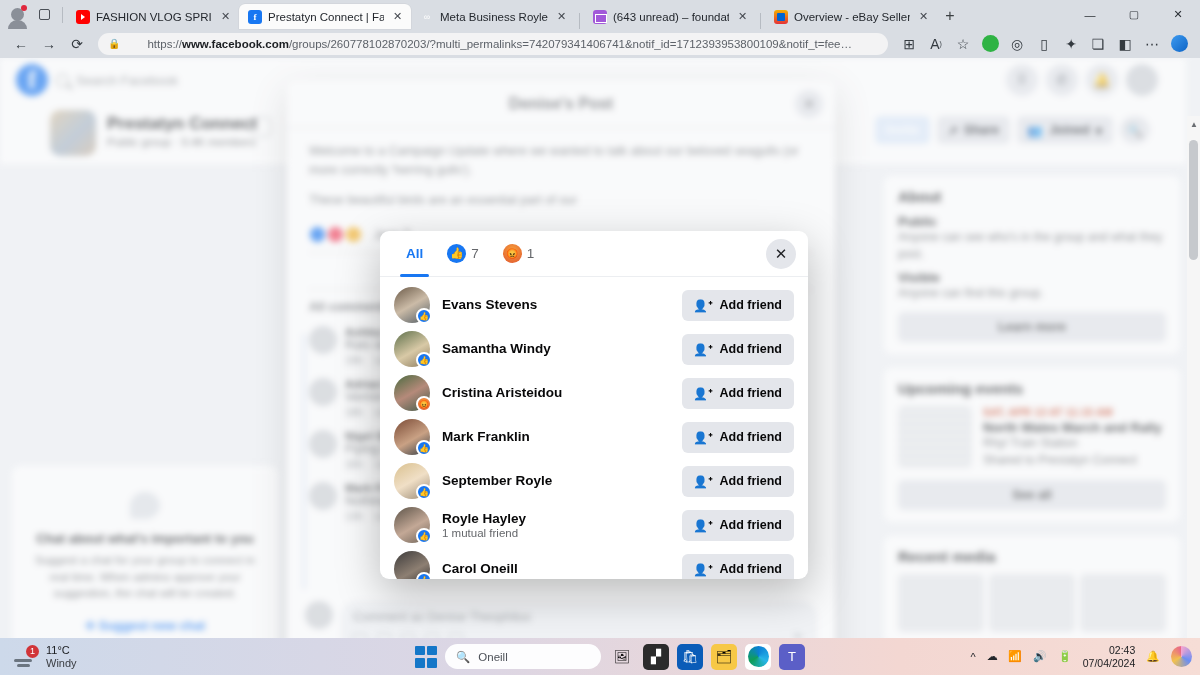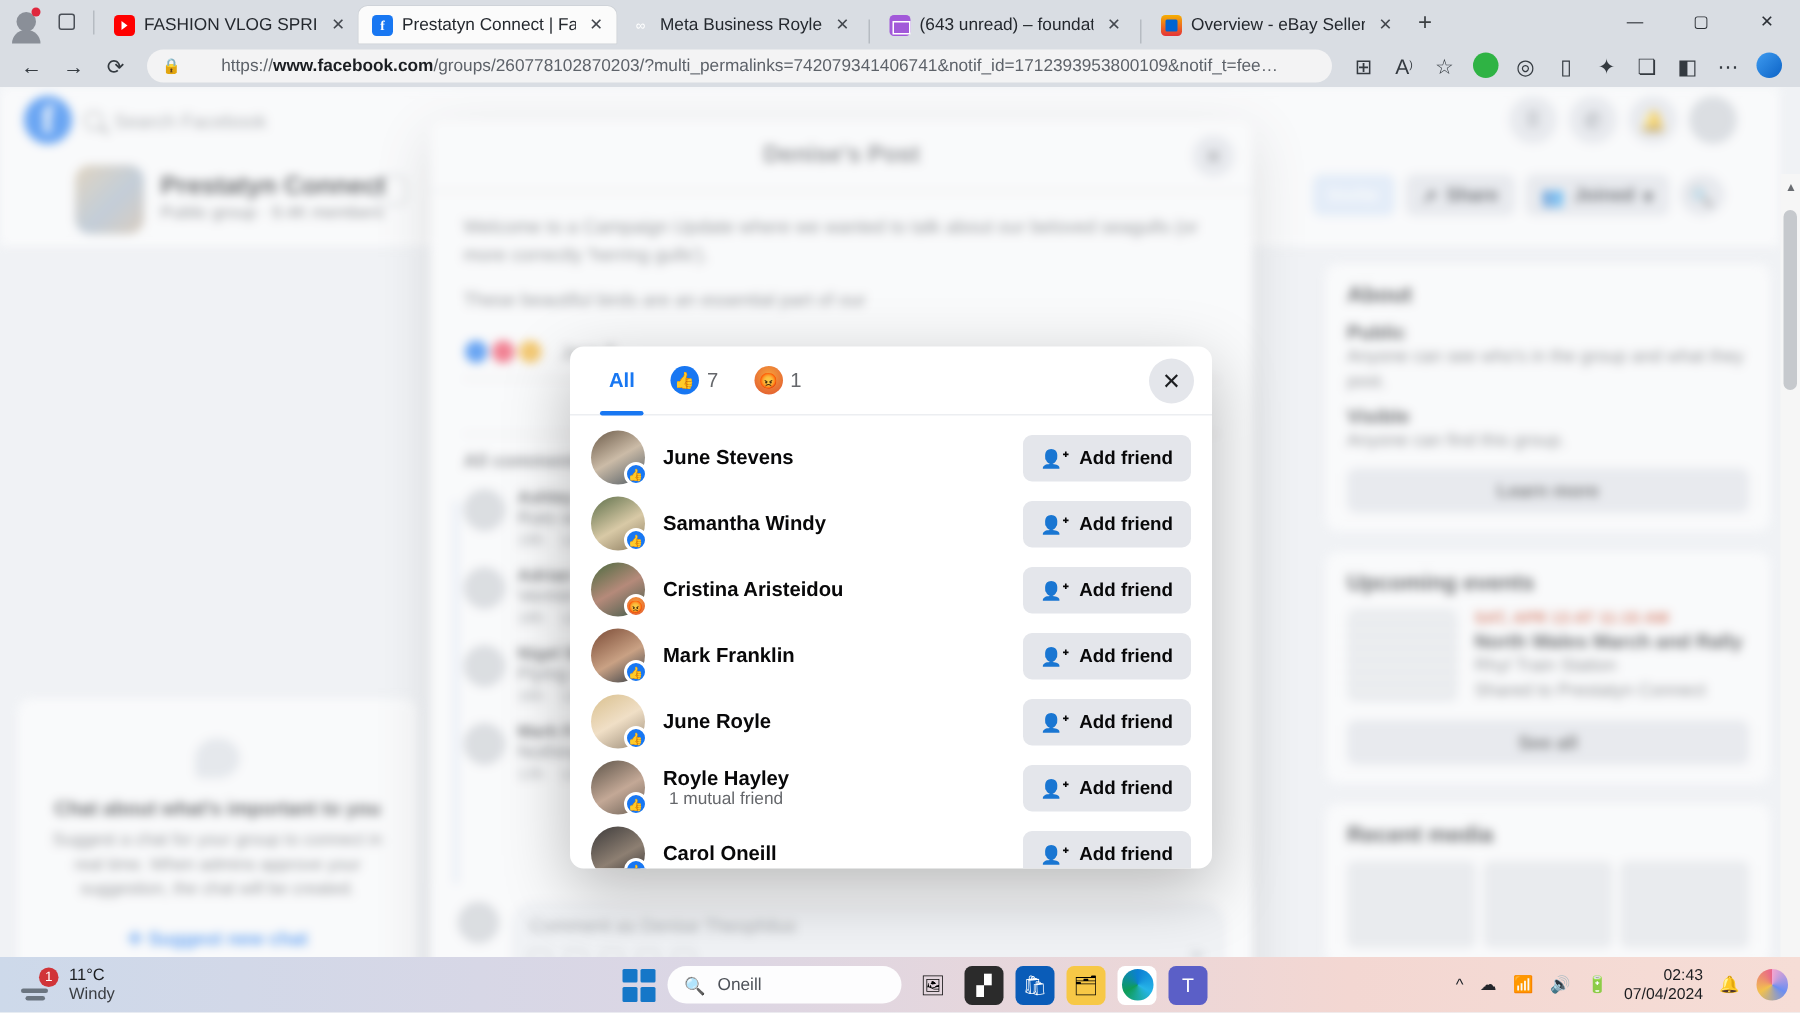--- a/index.html
+++ b/index.html
@@ -115,21 +115,21 @@
   .pm-foot { position:absolute; left:0; bottom:0; width:548px; padding:12px 18px 16px; background:#fff; }
   .pm-foot-inner { display:flex; gap:8px; }
   .cbox { flex:1; background:#f0f2f5; border-radius:16px; padding:9px 12px 7px; position:relative; }
   .cbox-ph { font-size:12.5px; color:#7d8085; }
   .cbox-icons { display:flex; gap:10px; margin-top:9px; }
   .cbox-icons span { width:14px; height:14px; border:1.3px solid #b6babf; border-radius:3px; }
   .send-ic { position:absolute; right:13px; bottom:10px; color:#bfc3c8; font-size:14px; }
 
   
   .react-dialog { position:absolute; left:380px; top:173px; width:428px; height:348px; background:#fff;
-                  border-radius:9px; box-shadow:0 14px 44px rgba(0,0,0,.26); overflow:hidden;text-align:center; }
+                  border-radius:9px; box-shadow:0 14px 44px rgba(0,0,0,.26); overflow:hidden; }
   .rd-tabs { height:46px; display:flex; align-items:center; padding:0 14px; position:relative; border-bottom:1px solid #eceef1; }
   .rd-tab { height:46px; display:flex; align-items:center; gap:5px; padding:0 12px; font-size:13.5px; color:#65676b; font-weight:bold; position:relative; }
   .rd-tab.active { color:#1877f2; }
   .rd-tab.active:after { content:""; position:absolute; left:6px; right:6px; bottom:0; height:3px; background:#1877f2; border-radius:2px; }
   .rd-count { font-size:13.5px; color:#65676b; font-weight:normal; }
   .badge { width:19px; height:19px; border-radius:50%; display:flex; align-items:center; justify-content:center; font-size:11px; }
   .badge-like { background:#1877f2; color:#fff; }
   .badge-angry { background:radial-gradient(circle at 50% 35%,#f6a33d,#e0542e); color:#7a2a10; font-size:10px; }
   .rd-close { position:absolute; right:12px; top:8px; width:30px; height:30px; border-radius:50%; background:#e4e6eb;
               display:flex; align-items:center; justify-content:center; color:#1c1e21; font-size:15px; }
@@ -435,21 +435,21 @@
     </div>
 
     <div class="rd-list">
 
       <div class="rd-row">
         <div class="rd-avwrap">
           <div class="rd-av" style="background:linear-gradient(150deg,#6b5a48,#cbbba7 50%,#4e5a63)"></div>
           <div class="rd-av-badge badge-like">👍</div>
         </div>
         <div>
-          <div class="rd-name">June Stevens</div>
+          <div class="rd-name">Evans Stevens</div>
         </div>
         <div class="rd-addbtn">
           <span class="person-ic">👤⁺</span>
           <span>Add friend</span>
         </div>
       </div>
 
       <div class="rd-row">
         <div class="rd-avwrap">
           <div class="rd-av" style="background:linear-gradient(150deg,#5d6f4a,#d8c9a6 55%,#8a7a5e)"></div>
@@ -491,21 +491,21 @@
           <span>Add friend</span>
         </div>
       </div>
 
       <div class="rd-row">
         <div class="rd-avwrap">
           <div class="rd-av" style="background:linear-gradient(150deg,#d9c08e,#f0dfc6 50%,#9a8a76)"></div>
           <div class="rd-av-badge badge-like">👍</div>
         </div>
         <div>
-          <div class="rd-name">June Royle</div>
+          <div class="rd-name">September Royle</div>
         </div>
         <div class="rd-addbtn">
           <span class="person-ic">👤⁺</span>
           <span>Add friend</span>
         </div>
       </div>
 
       <div class="rd-row">
         <div class="rd-avwrap">
           <div class="rd-av" style="background:linear-gradient(150deg,#5c5348,#c3a896 55%,#6d6257)"></div>

